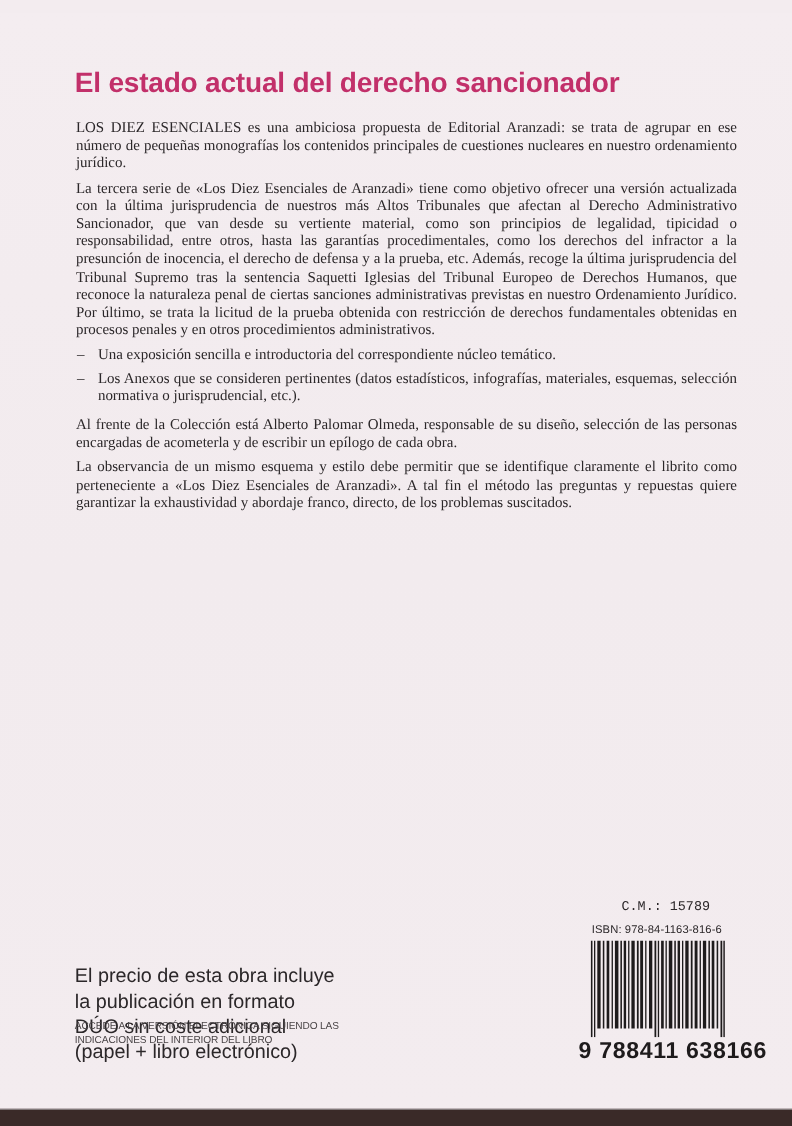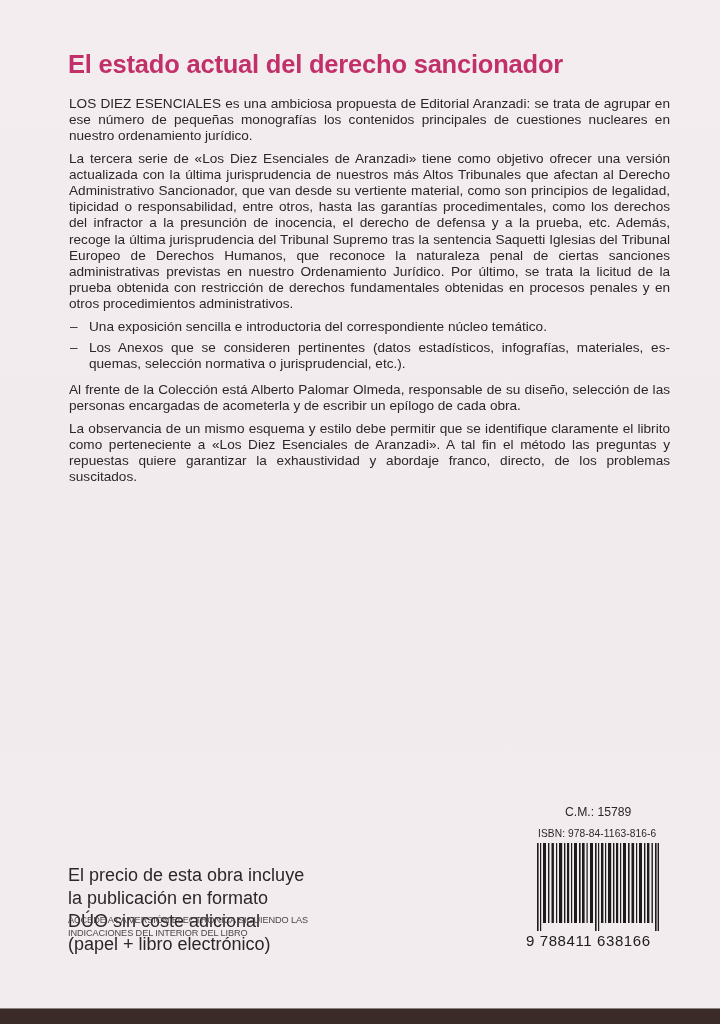--- a/index.html
+++ b/index.html
@@ -4,65 +4,66 @@
 <style>
   html, body { margin: 0; padding: 0; }
   body {
     width: 720px; height: 1024px; overflow: hidden;
     background: #f3ecef;
     font-family: "Liberation Sans", sans-serif;
     color: #2a2628;
     position: relative;
   }
   .page {
-    position: absolute; left: 0; top: 0; width: 720px; height: 1008px;
+    position: absolute; left: 0; top: 12px; width: 720px; height: 1008px;
     background: linear-gradient(180deg, #f4edf0 0%, #f2ebee 50%, #f3ecef 100%);
   }
   .bottom-strip {
     position: absolute; left: 0; top: 1008px; width: 720px; height: 16px;
     background: #3a2a28;
     border-top: 1px solid #8a8283;
   }
   .title {
     position: absolute; left: 68px; top: 50px;
     font-size: 25.5px; font-weight: bold; color: #c2306a;
     letter-spacing: -0.2px; white-space: nowrap;
   }
   .body-text {
     position: absolute; left: 69px; top: 96px; width: 601px;
     font-size: 13.6px; line-height: 16.2px; color: #2b2729;
     text-align: justify;
+    font-family: Liberation Serif, serif;
   }
   .body-text p { margin: 0 0 6px 0; }
   .body-text ul { list-style: none; margin: 4px 0 10px 0; padding: 0; }
   .body-text li { position: relative; padding-left: 20px; margin-bottom: 5px; }
   .body-text li .dash { position: absolute; left: 1px; top: 0; }
   .duo {
     position: absolute; left: 68px; top: 864px; width: 240px;
     font-size: 18px; line-height: 23px; color: #2b2729;
   }
   .duo-note {
     position: absolute; left: 68px; top: 914px; width: 260px;
     font-size: 9.2px; line-height: 12.6px; color: #4a4547;
     text-transform: uppercase; letter-spacing: -0.1px;
   }
   .cm {
     position: absolute; left: 565px; top: 805px;
-    font-size: 12.2px; color: #2b2729;
+    font-size: 12.2px; color: #2b2729; font-family: Liberation Mono, monospace;
   }
   .isbn {
     position: absolute; left: 538px; top: 828px;
     font-size: 10.2px; color: #2b2729; letter-spacing: 0.1px;
   }
   .barcode {
     position: absolute; left: 537px; top: 843px; width: 122px; height: 88px;
   }
   .barcode-digits {
     position: absolute; left: 526px; top: 932px;
-    font-size: 15px; color: #1e1b1c; letter-spacing: 0.6px; white-space: nowrap;
+    font-size: 21px; color: #1e1b1c; letter-spacing: 0.6px; white-space: nowrap; font-weight: bold;
   }
 </style>
 </head>
 <body>
 
 <div class="page">
 
   <div class="title">El estado actual del derecho sancionador</div>
 
   <div class="body-text">

